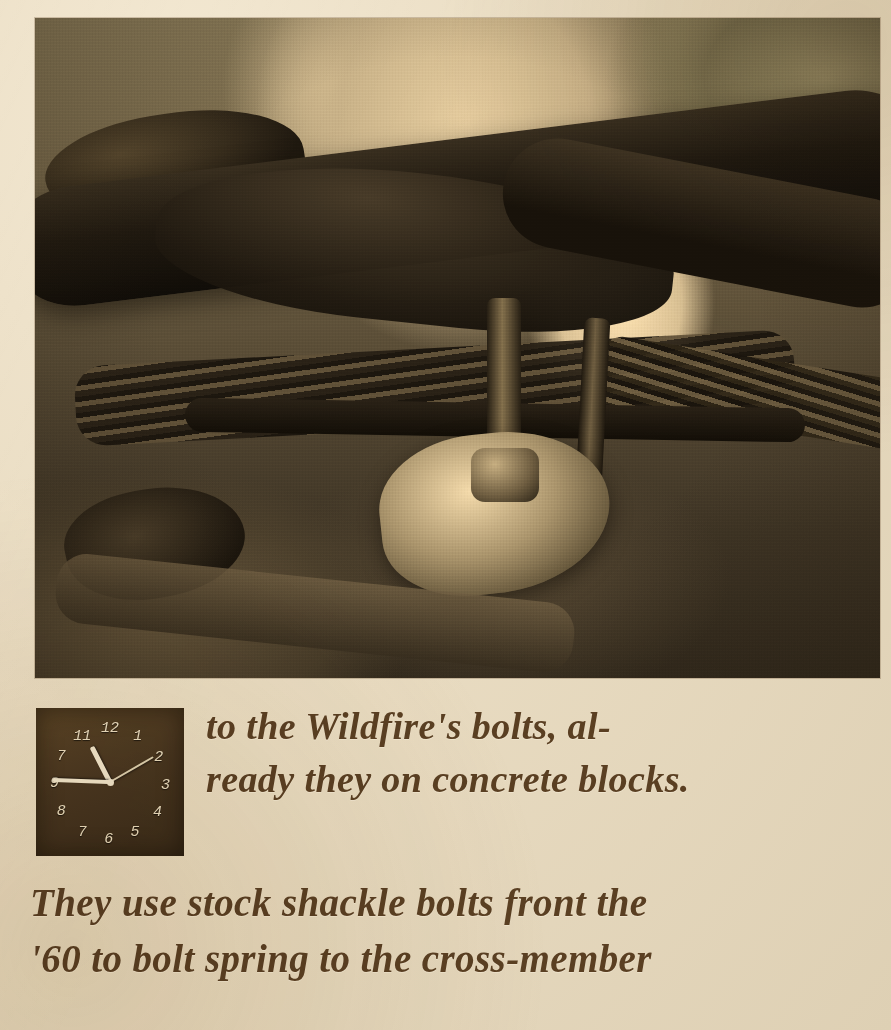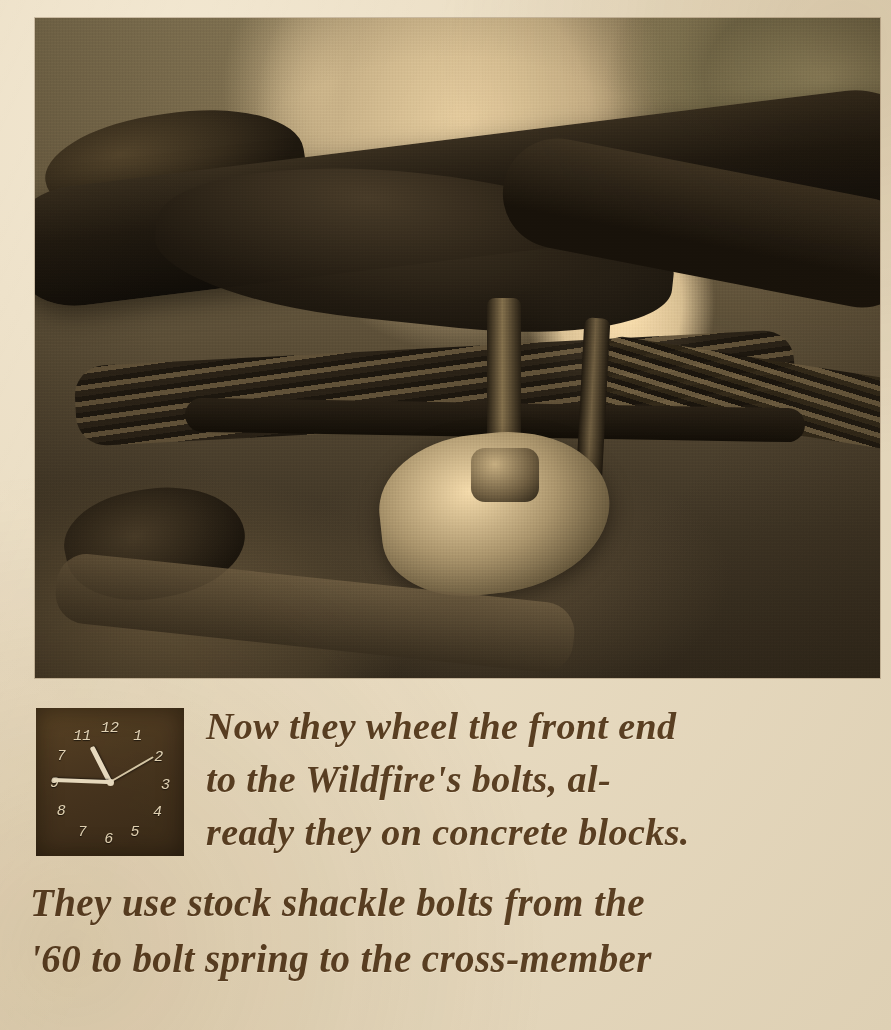--- a/index.html
+++ b/index.html
@@ -288,23 +288,22 @@
       <div class="num" style="left:29%;  top:15%;">11</div>
 
       <div class="hand hour" id="hand-hour" style="transform: rotate(243deg);"></div>
       <div class="hand minute" id="hand-minute" style="transform: rotate(182deg);"></div>
       <div class="hand second" id="hand-second" style="transform: rotate(330deg);"></div>
       <div class="center"></div>
     </div>
   </div>
 
   <div class="caption-block">
-    <div class="caption-line">Now they wheel the front end</div>
     <div class="caption-line">to the Wildfire's bolts, al-</div>
     <div class="caption-line">ready they on concrete blocks.</div>
   </div>
 
   <div class="caption-wide">
-    <div class="caption-line">They use stock shackle bolts from the</div>
+    <div class="caption-line">They use stock shackle bolts front the</div>
     <div class="caption-line">'60 to bolt spring to the cross-member</div>
   </div>
 
 </div>
 
 </body></html>

